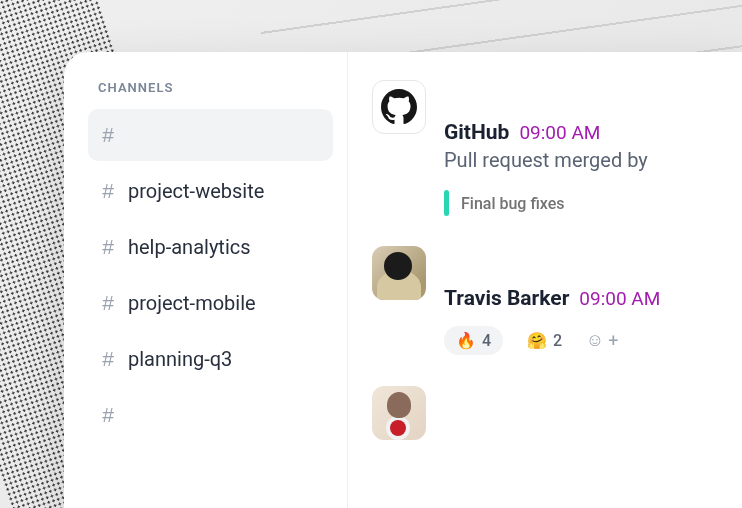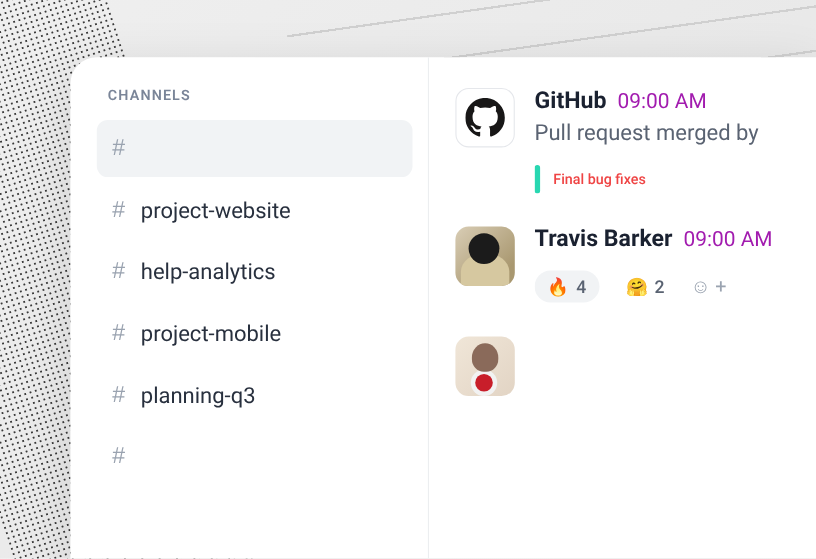--- a/index.html
+++ b/index.html
@@ -39,21 +39,21 @@
       top: 52px; left: 64px;
       right: 0; bottom: 0;
       background: #fff;
       border-radius: 24px 0 0 0;
       box-shadow: 0 12px 48px rgba(0,0,0,0.12);
       display: flex;
       overflow: hidden;
     }
     
     .sidebar {
-      width: 326px;
+      width: 284px;
       padding: 28px 14px 0 24px;
       border-right: 1px solid #eceef0;
     }
     .sidebar-header {
       font-size: 13px;
       font-weight: 600;
       letter-spacing: 0.08em;
       color: #7a8598;
       margin-bottom: 14px;
       padding-left: 10px;
@@ -103,38 +103,38 @@
     .avatar.github {
       background: #fff;
       border: 1px solid #e5e7eb;
     }
     .avatar.photo-1 { background: linear-gradient(135deg,#d9cdb5 0%,#a99870 80%); position: relative; overflow: hidden; }
     .avatar.photo-1::after { content:""; position:absolute; width:28px; height:28px; background:#1b1b1b; border-radius:50%; top:6px; left:12px; }
     .avatar.photo-1::before { content:""; position:absolute; width:44px; height:34px; background:#d6c8a0; border-radius:50% 50% 0 0; bottom:-4px; left:5px; }
     .avatar.photo-2 { background: linear-gradient(135deg,#f0e6d8 0%,#e2d4c4 100%); position: relative; overflow: hidden; }
     .avatar.photo-2::after { content:""; position:absolute; width:24px; height:26px; background:#8a6a5a; border-radius:50% 50% 45% 45%; top:6px; left:15px; }
     .avatar.photo-2::before { content:""; position:absolute; width:16px; height:16px; background:#c81e2a; border-radius:50%; bottom:4px; left:18px; box-shadow: 0 0 0 4px #f2f2f2; }
-    .msg-body { flex: 1; min-width: 0; white-space: nowrap; overflow: hidden; }
+    .msg-body { flex: 1; min-width: 0; white-space: nowrap; overflow: hidden; margin-top: 40px; }
     .msg-header { display: flex; align-items: baseline; gap: 10px; margin-bottom: 4px; }
     .msg-sender { font-size: 21px; font-weight: 700; color: #1a2130; }
     .msg-time { font-size: 19px; color: #a21caf; font-weight: 400; }
     .msg-text { font-size: 20px; color: #5a6372; }
     .attachment {
       display: flex;
       align-items: center;
       gap: 12px;
       margin-top: 18px;
     }
     .attachment-bar {
       width: 5px;
       height: 26px;
       border-radius: 3px;
       background: #28d7b1;
     }
-    .attachment-text { font-size: 13px; color: #ef4444; font-weight: 500; }
+    .attachment-text { font-size: 16px; color: #737373; font-weight: 500; }
     .reactions {
       display: flex;
       align-items: center;
       gap: 12px;
       margin-top: 14px;
     }
     .reaction {
       display: inline-flex;
       align-items: center;
       gap: 6px;

